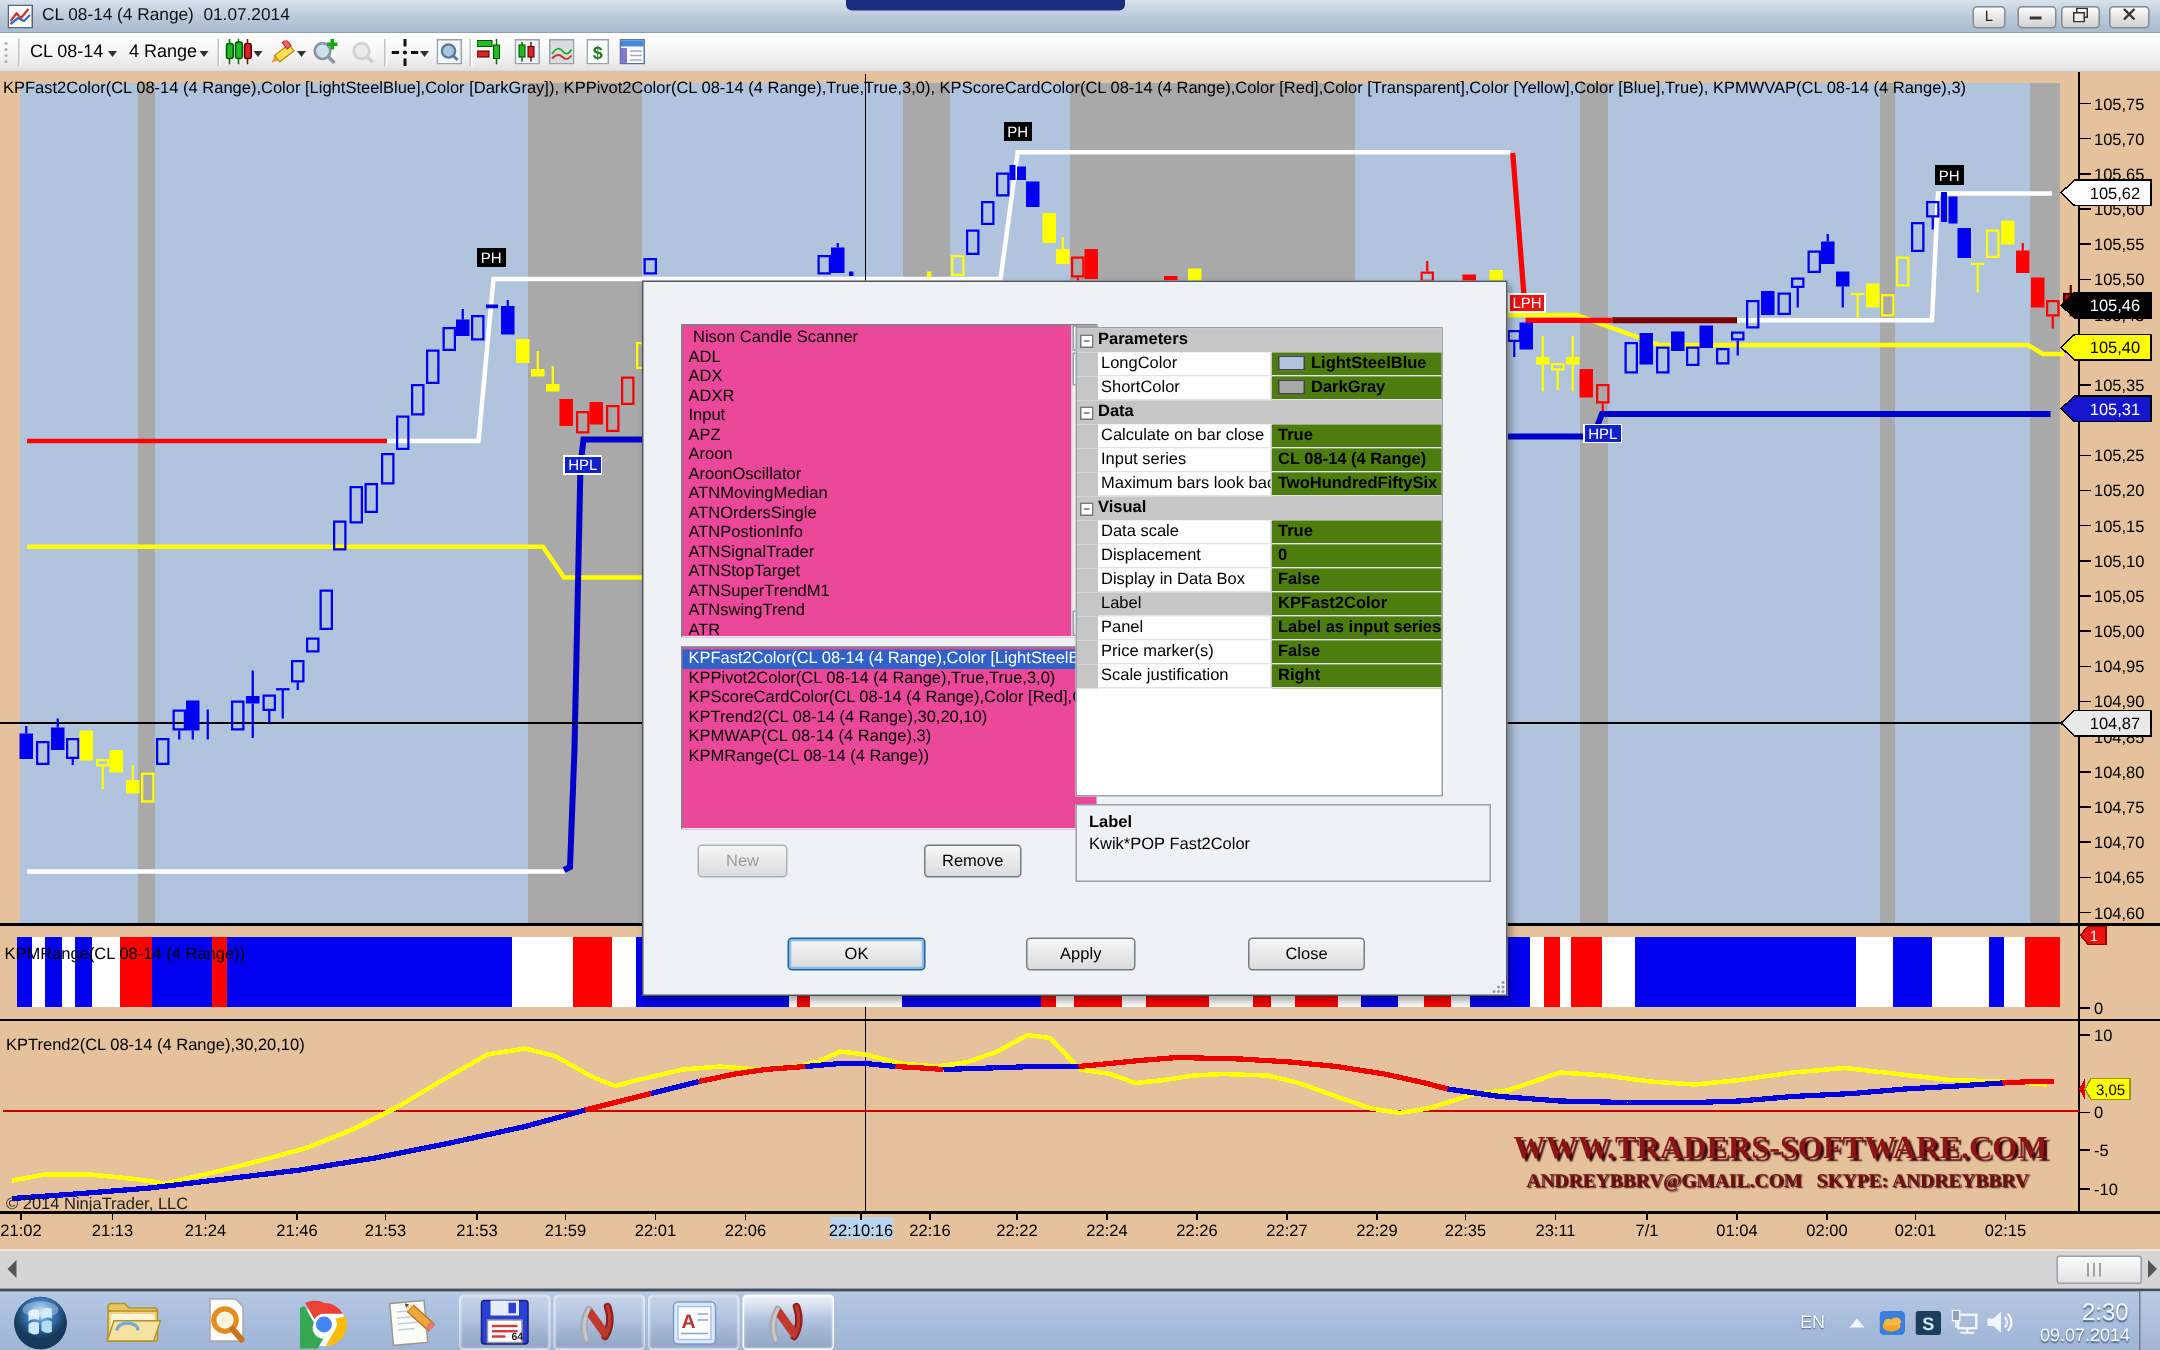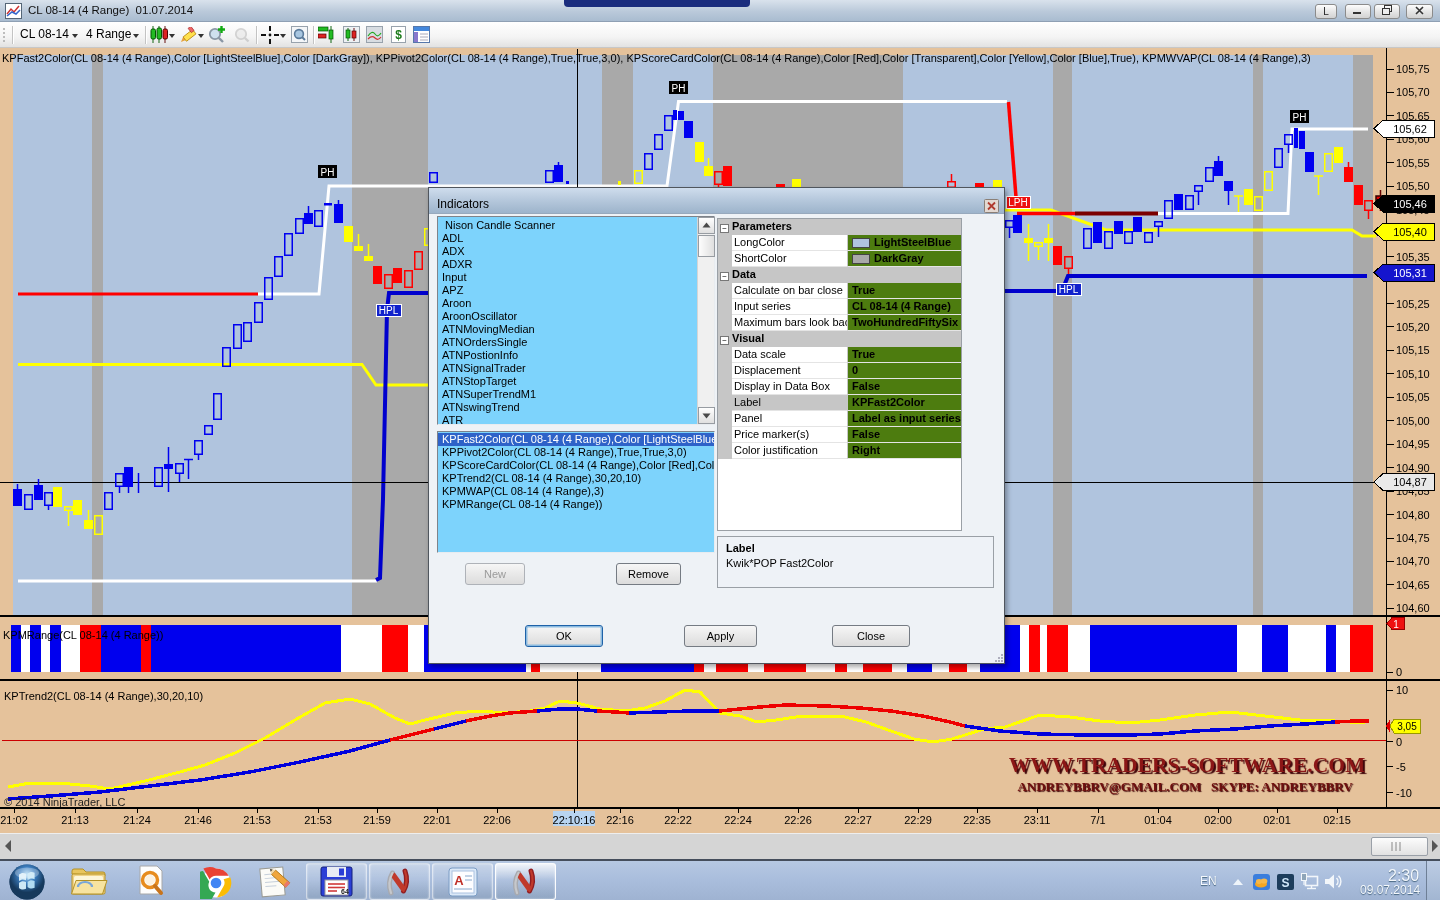--- a/index.html
+++ b/index.html
@@ -8,21 +8,21 @@
 .wbtn{position:absolute;top:4px;height:15px;background:linear-gradient(#fdfdfd,#e8e8e8 45%,#d2d2d2);border:1px solid #8b8b8b;border-radius:3px;font-size:10px;text-align:center;line-height:13px;color:#222;}
 #toolbar{left:0;top:22px;width:1440px;height:26px;background:linear-gradient(#ffffff,#f4f4f4 60%,#e2e2e2);border-bottom:1px solid #c7c7c7;}
 .tsep{position:absolute;top:4px;width:1px;height:18px;background:#c3c3c3;box-shadow:1px 0 0 #fff;}
 .combo{position:absolute;top:5px;font-size:12px;color:#000;}
 .darr{position:absolute;top:12px;width:0;height:0;border-left:3.5px solid transparent;border-right:3.5px solid transparent;border-top:4px solid #333;}
 #scrollstrip{left:0;top:833px;width:1440px;height:26px;background:#d5d5d5;border-top:1px solid #eee;}
 #taskbar{left:0;top:859px;width:1440px;height:41px;background:linear-gradient(#b6c8e2,#aabedd 45%,#9fb3d2);border-top:2px solid #454e5c;}
 .tbtn{position:absolute;top:2px;width:60px;height:37px;border:1px solid rgba(255,255,255,.65);border-radius:3px;background:linear-gradient(rgba(255,255,255,.45),rgba(255,255,255,.12) 45%,rgba(120,145,165,.25));box-shadow:inset 0 0 2px rgba(255,255,255,.7);}
 #dlg{left:428px;top:187px;width:577px;height:477px;background:#eef2f6;border:1px solid #50565e;box-shadow:2px 3px 5px rgba(0,0,0,.35);}
 #dlgtitle{position:absolute;left:0;top:0;width:100%;height:26px;background:linear-gradient(#cfdded,#b7c9dd 45%,#9db4cb);border-bottom:1px solid #97a9bd;}
-.lbox{position:absolute;background:#7dd3fc;border-top:1px solid #7e838a;border-left:1px solid #7e838a;border-right:1px solid #e8ecf0;border-bottom:1px solid #e8ecf0;font-size:11px;}
+.lbox{position:absolute;background:#ec4899;border-top:1px solid #7e838a;border-left:1px solid #7e838a;border-right:1px solid #e8ecf0;border-bottom:1px solid #e8ecf0;font-size:11px;margin-left:17px;}
 .li{height:13px;line-height:13px;padding-left:4px;white-space:nowrap;overflow:hidden;color:#000;}
 .btn{position:absolute;height:22px;background:linear-gradient(#f6f6f6,#eaeaea 45%,#dcdcdc);border:1px solid #757b83;border-radius:3px;font-size:11px;text-align:center;color:#000;}
 .grow{position:absolute;left:0;width:100%;height:16px;}
 .ghdr{background:#c6c6c6;font-weight:bold;}
 .gname{position:absolute;left:14px;top:0;width:116px;height:16px;line-height:15px;background:#fff;border-right:1px solid #c6c6c6;border-bottom:1px solid #e4e4e4;padding-left:2px;overflow:hidden;white-space:nowrap;}
 .gval{position:absolute;left:130px;top:0;right:0;height:16px;line-height:15px;background:#4d7c0f;border-bottom:1px solid #e4e4e4;font-weight:bold;padding-left:4px;overflow:hidden;white-space:nowrap;}
 text{font-family:"Liberation Sans",sans-serif;}
 </style></head><body>
 
 <svg class="abs" style="left:0;top:48px" width="1440" height="785" viewBox="0 48 1440 785" shape-rendering="crispEdges">
@@ -615,27 +615,20 @@
     </svg>
     <svg class="abs" style="left:1324px;top:12px" width="19" height="17">
 <polygon points="1,6 5,6 10,1.5 10,15.5 5,11 1,11" fill="#f2f6fa"></polygon>
 <path d="M12.5 5 a5 5 0 0 1 0 7 M14.5 2.8 a8 8 0 0 1 0 11.4" fill="none" stroke="#f2f6fa" stroke-width="1.5"></path>
     </svg>
     <div class="abs" style="left:1388px;top:6px;font-size:16px;color:#f4f8fc;text-shadow:0 1px 1px #44637e">2:30</div>
     <div class="abs" style="left:1360px;top:22px;font-size:12px;color:#f4f8fc;text-shadow:0 1px 1px #44637e">09.07.2014</div>
     <div class="abs" style="left:1426px;top:0;width:14px;height:39px;background:linear-gradient(#bccce4,#a2b6d2);border-left:1px solid #6e7f96"></div>
   </div>
 <div class="abs" id="dlg">
-    <div id="dlgtitle">
-      <div class="abs" style="left:8px;top:9px;font-size:12px;color:#000">Indicators</div>
-      <svg class="abs" style="left:555px;top:11px" width="15" height="14">
-        <rect x="0.5" y="0.5" width="14" height="13" rx="1" fill="#e3d9d2" stroke="#8a7f76"></rect>
-        <path d="M4 3.5 L11 10.5 M11 3.5 L4 10.5" stroke="#b03a2e" stroke-width="1.8"></path>
-      </svg>
-    </div>
     <div class="lbox" style="left:8px;top:28px;width:278px;height:209px;">
       <div style="padding-top:2px">
         <div class="li" style="padding-left:7px">Nison Candle Scanner</div>
         <div class="li" style="">ADL</div>
         <div class="li" style="">ADX</div>
         <div class="li" style="">ADXR</div>
         <div class="li" style="">Input</div>
         <div class="li" style="">APZ</div>
         <div class="li" style="">Aroon</div>
         <div class="li" style="">AroonOscillator</div>
@@ -724,29 +717,29 @@
         <div class="gname" style="">Panel</div>
         <div class="gval">Label as input series</div>
       </div>
       <div class="grow" style="top:208px">
         <div style="position:absolute;left:0;top:0;width:14px;height:16px;background:#c6c6c6"></div>
         <div class="gname" style="">Price marker(s)</div>
         <div class="gval">False</div>
       </div>
       <div class="grow" style="top:224px">
         <div style="position:absolute;left:0;top:0;width:14px;height:16px;background:#c6c6c6"></div>
-        <div class="gname" style="">Color justification</div>
+        <div class="gname" style="">Scale justification</div>
         <div class="gval">Right</div>
       </div>
     </div>
     <div class="abs" style="left:288px;top:348px;width:277px;height:52px;background:#eef2f7;border:1px solid #9aa0a6;font-size:11px">
       <div style="position:absolute;left:8px;top:5px;font-weight:bold">Label</div>
       <div style="position:absolute;left:8px;top:20px">Kwik*POP Fast2Color</div>
     </div>
-    <div class="btn" style="left:96px;top:437px;width:78px;line-height:20px;border:1px solid #1e62a8;box-shadow:0 0 0 1.5px #8bbbe0 inset">OK</div>
+    <div class="btn" style="left:96px;top:437px;width:92px;line-height:20px;border:1px solid #1e62a8;box-shadow:0 0 0 1.5px #8bbbe0 inset">OK</div>
     <div class="btn" style="left:255px;top:437px;width:73px;line-height:20px;">Apply</div>
     <div class="btn" style="left:403px;top:437px;width:78px;line-height:20px;">Close</div>
     <svg class="abs" style="left:565px;top:465px" width="10" height="10">
       <circle cx="8" cy="2" r="1" fill="#99a"></circle>
       <circle cx="5" cy="5" r="1" fill="#99a"></circle>
       <circle cx="8" cy="5" r="1" fill="#99a"></circle>
       <circle cx="2" cy="8" r="1" fill="#99a"></circle>
       <circle cx="5" cy="8" r="1" fill="#99a"></circle>
       <circle cx="8" cy="8" r="1" fill="#99a"></circle>
     </svg>

